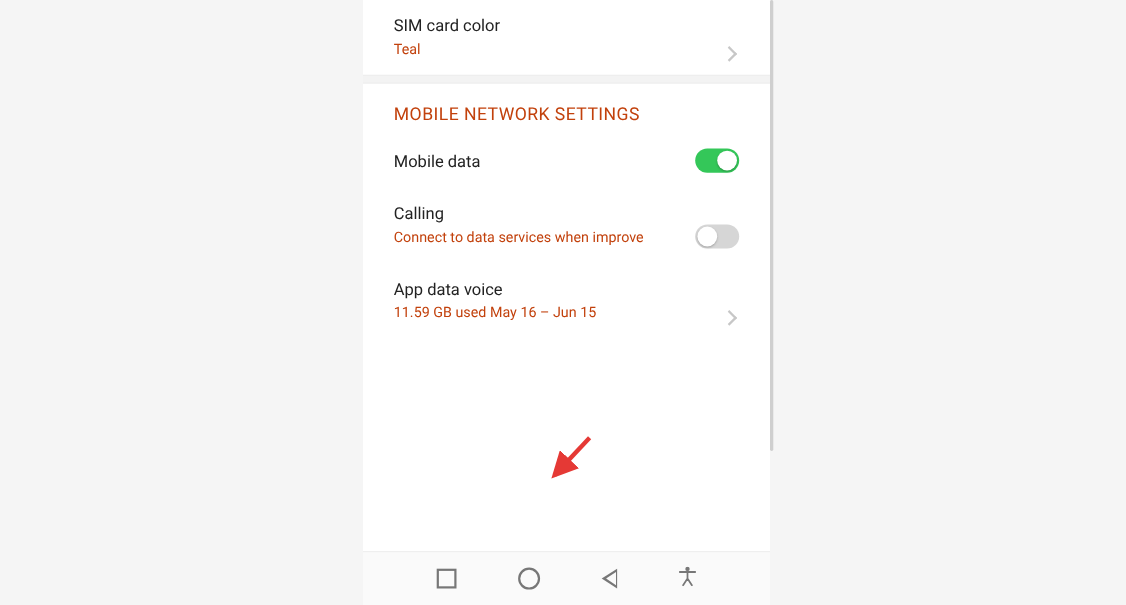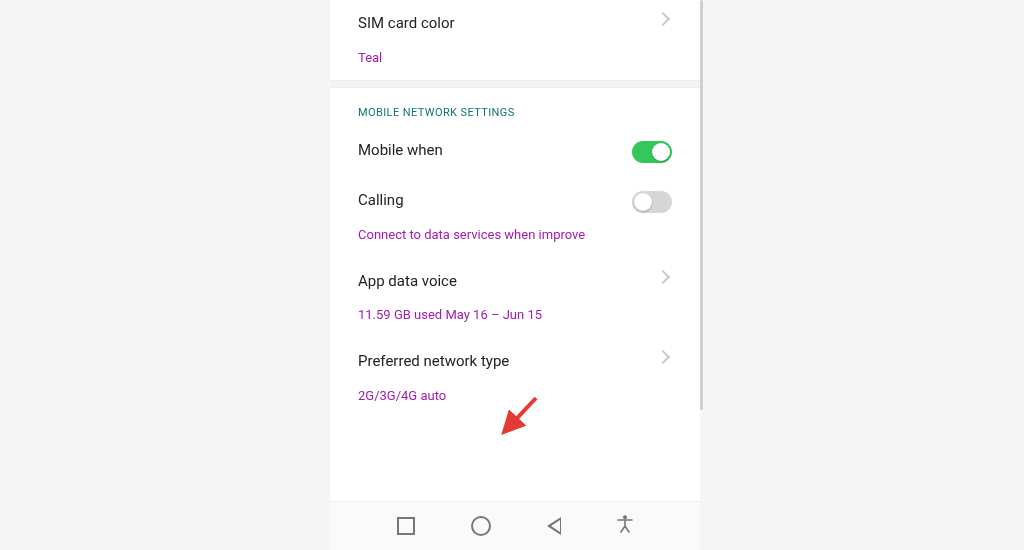--- a/index.html
+++ b/index.html
@@ -1,21 +1,21 @@
 <!DOCTYPE html>
 <html><head>
 <meta charset="utf-8">
 <style>
   html,body{margin:0;padding:0;width:1024px;height:550px;background:#f5f5f5;font-family:-apple-system,BlinkMacSystemFont,"Segoe UI",Roboto,sans-serif;overflow:hidden}
   .phone{position:absolute;left:330px;top:0;width:370px;height:550px;background:#fff}
-  .row{display:flex;align-items:flex-start;padding:14px 28px;position:relative}
+  .row{display:flex;align-items:flex-end;padding:14px 28px;position:relative}
   .row .txt{flex:1}
   .title{font-size:15px;color:#222;font-weight:400;line-height:1.3}
-  .sub{font-size:13px;color:#a21caf;margin-top:16px;line-height:1.3}
-  .section{font-size:11px;color:#0f766e;letter-spacing:.4px;padding:18px 28px 8px}
+  .sub{font-size:13px;color:#c2410c;margin-top:4px;line-height:1.3}
+  .section{font-size:16px;color:#c2410c;letter-spacing:.4px;padding:18px 28px 8px}
   .divider{height:6px;background:#f3f3f3;border-top:1px solid #eee;border-bottom:1px solid #eee}
   .chev{width:8px;height:8px;border-right:2px solid #c7c7c7;border-bottom:2px solid #c7c7c7;transform:rotate(-45deg);margin-right:4px}
   .switch{position:relative;width:40px;height:22px;border-radius:11px}
   .switch.on{background:#34C759}
   .switch.off{background:#d6d6d6}
   .knob{position:absolute;top:2px;width:18px;height:18px;border-radius:50%;background:#fff;box-shadow:0 1px 2px rgba(0,0,0,.25)}
   .switch.on .knob{right:2px}
   .switch.off .knob{left:2px}
   .scrollbar{position:absolute;right:-3px;top:0;width:3px;height:410px;background:#cfcfcf;border-radius:2px}
   .navbar{position:absolute;bottom:0;left:0;right:0;height:48px;display:flex;align-items:center;justify-content:center;gap:56px;background:#fafafa;border-top:1px solid #eee}
@@ -40,21 +40,21 @@
     </div>
     <div class="chev"></div>
   </div>
 
   <div class="divider"></div>
 
   <div class="section">MOBILE NETWORK SETTINGS</div>
 
   <div class="row">
     <div class="txt">
-      <div class="title">Mobile when</div>
+      <div class="title">Mobile data</div>
     </div>
     <div class="switch on">
         <div class="knob"></div>
       </div>
   </div>
 
   <div class="row">
     <div class="txt">
       <div class="title">Calling</div>
       <div class="sub">Connect to data services when improve</div>
@@ -66,27 +66,20 @@
 
   <div class="row">
     <div class="txt">
       <div class="title">App data voice</div>
       <div class="sub">11.59 GB used May 16 – Jun 15</div>
     </div>
     <div class="chev"></div>
   </div>
 
 
-  <div class="row">
-    <div class="txt">
-      <div class="title">Preferred network type</div>
-      <div class="sub">2G/3G/4G auto</div>
-    </div>
-    <div class="chev"></div>
-  </div>
 
   <div class="navbar">
     <div class="nav-icon">
         <div class="square"></div>
       </div>
     <div class="nav-icon">
         <div class="circle"></div>
       </div>
     <div class="nav-icon">
         <div class="tri"></div>

